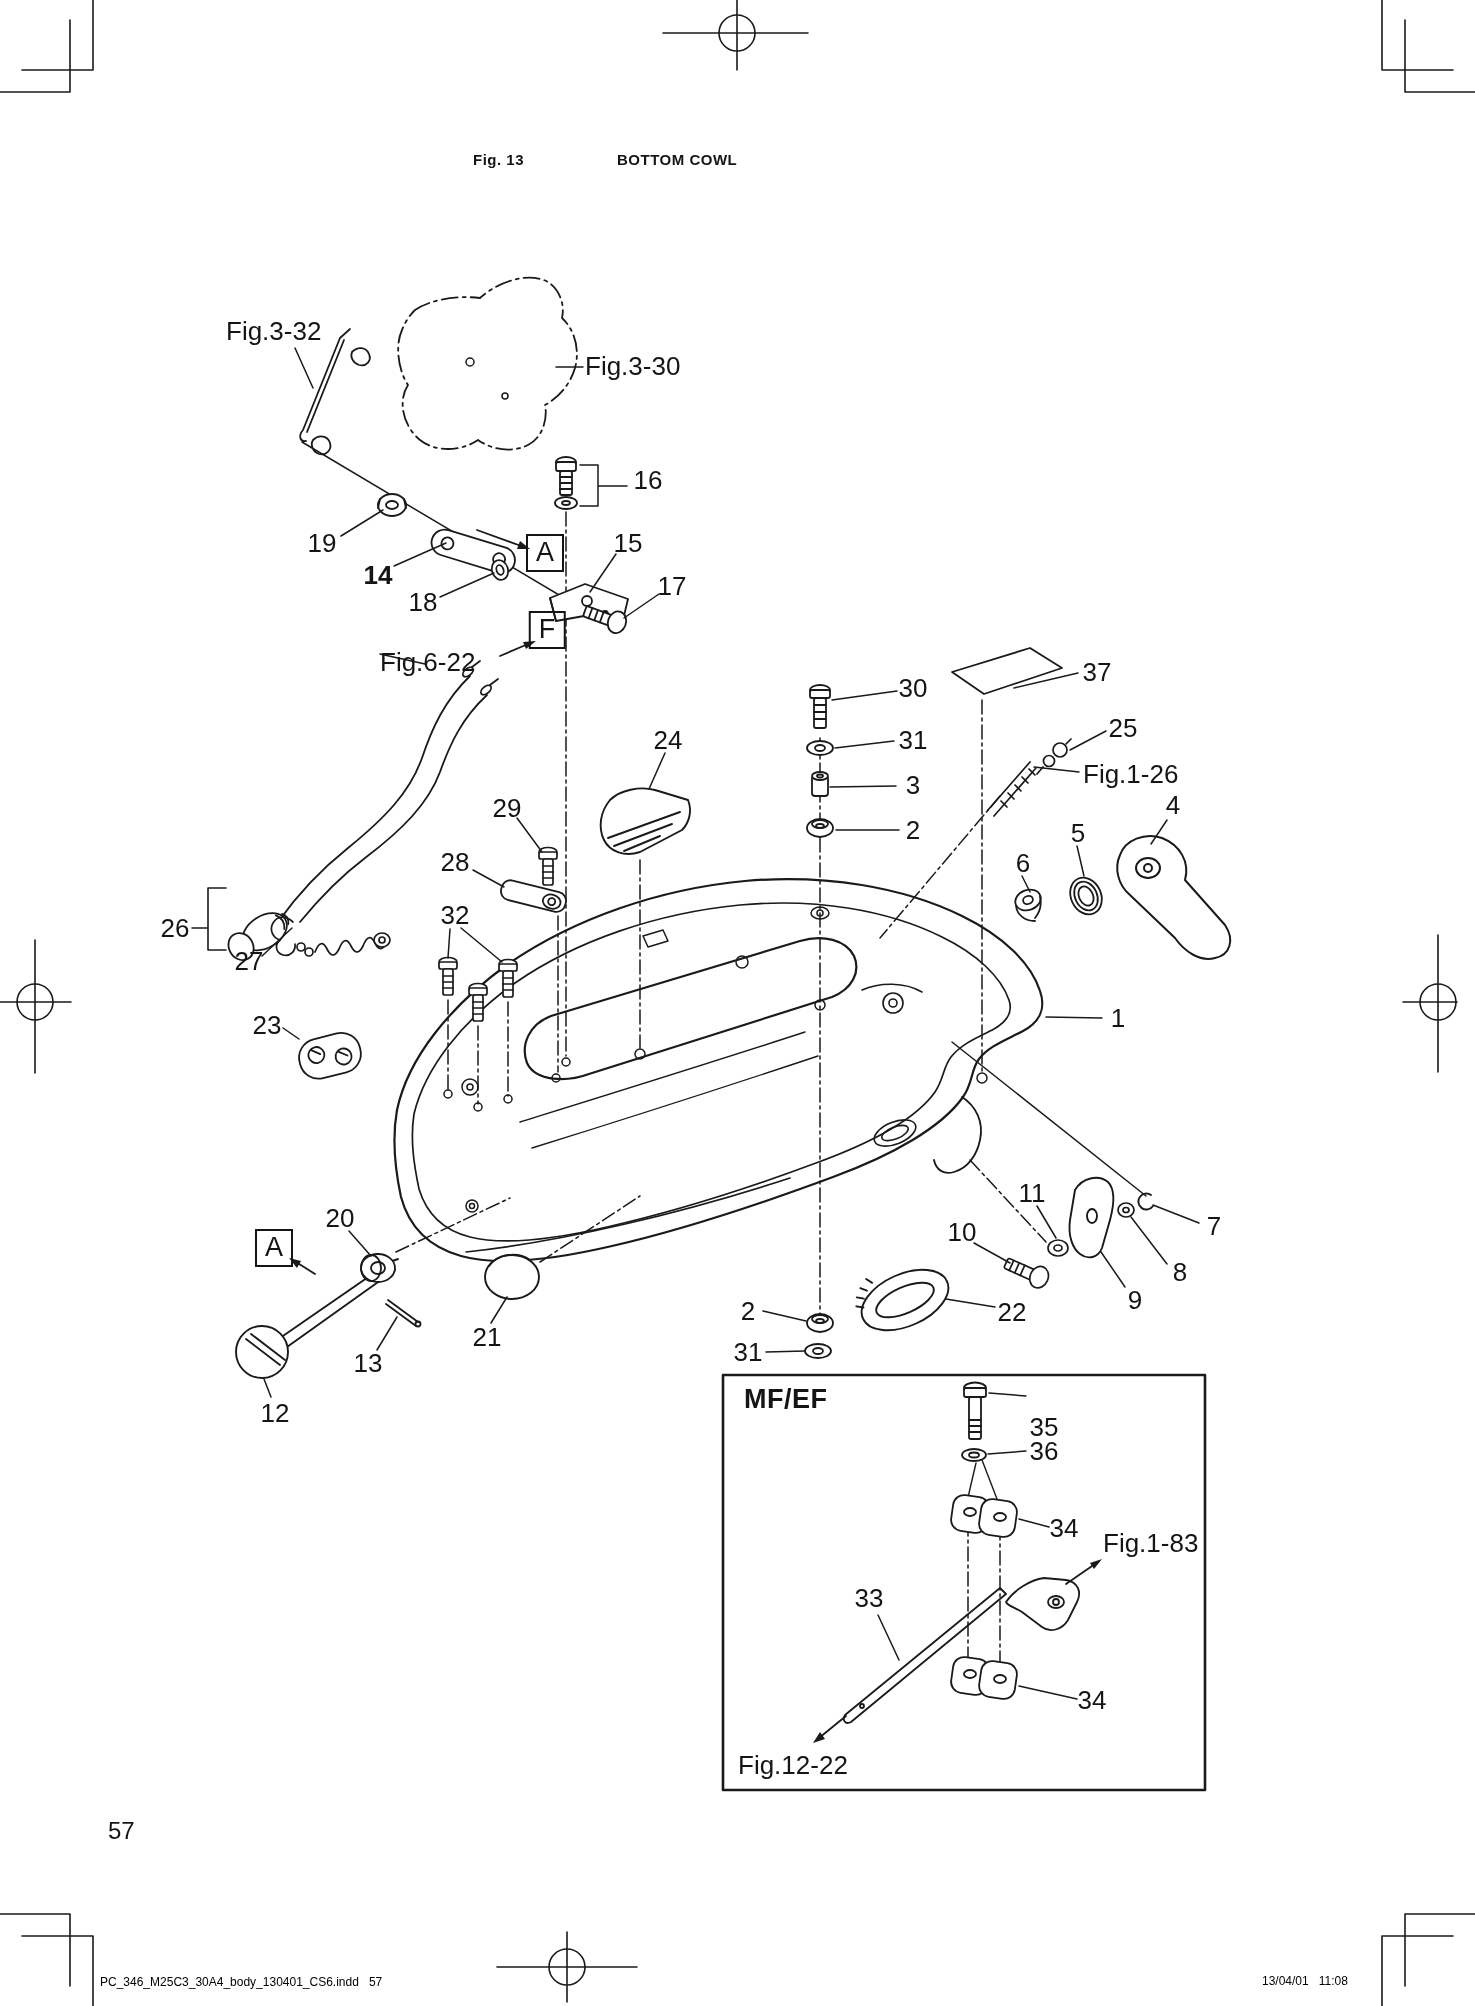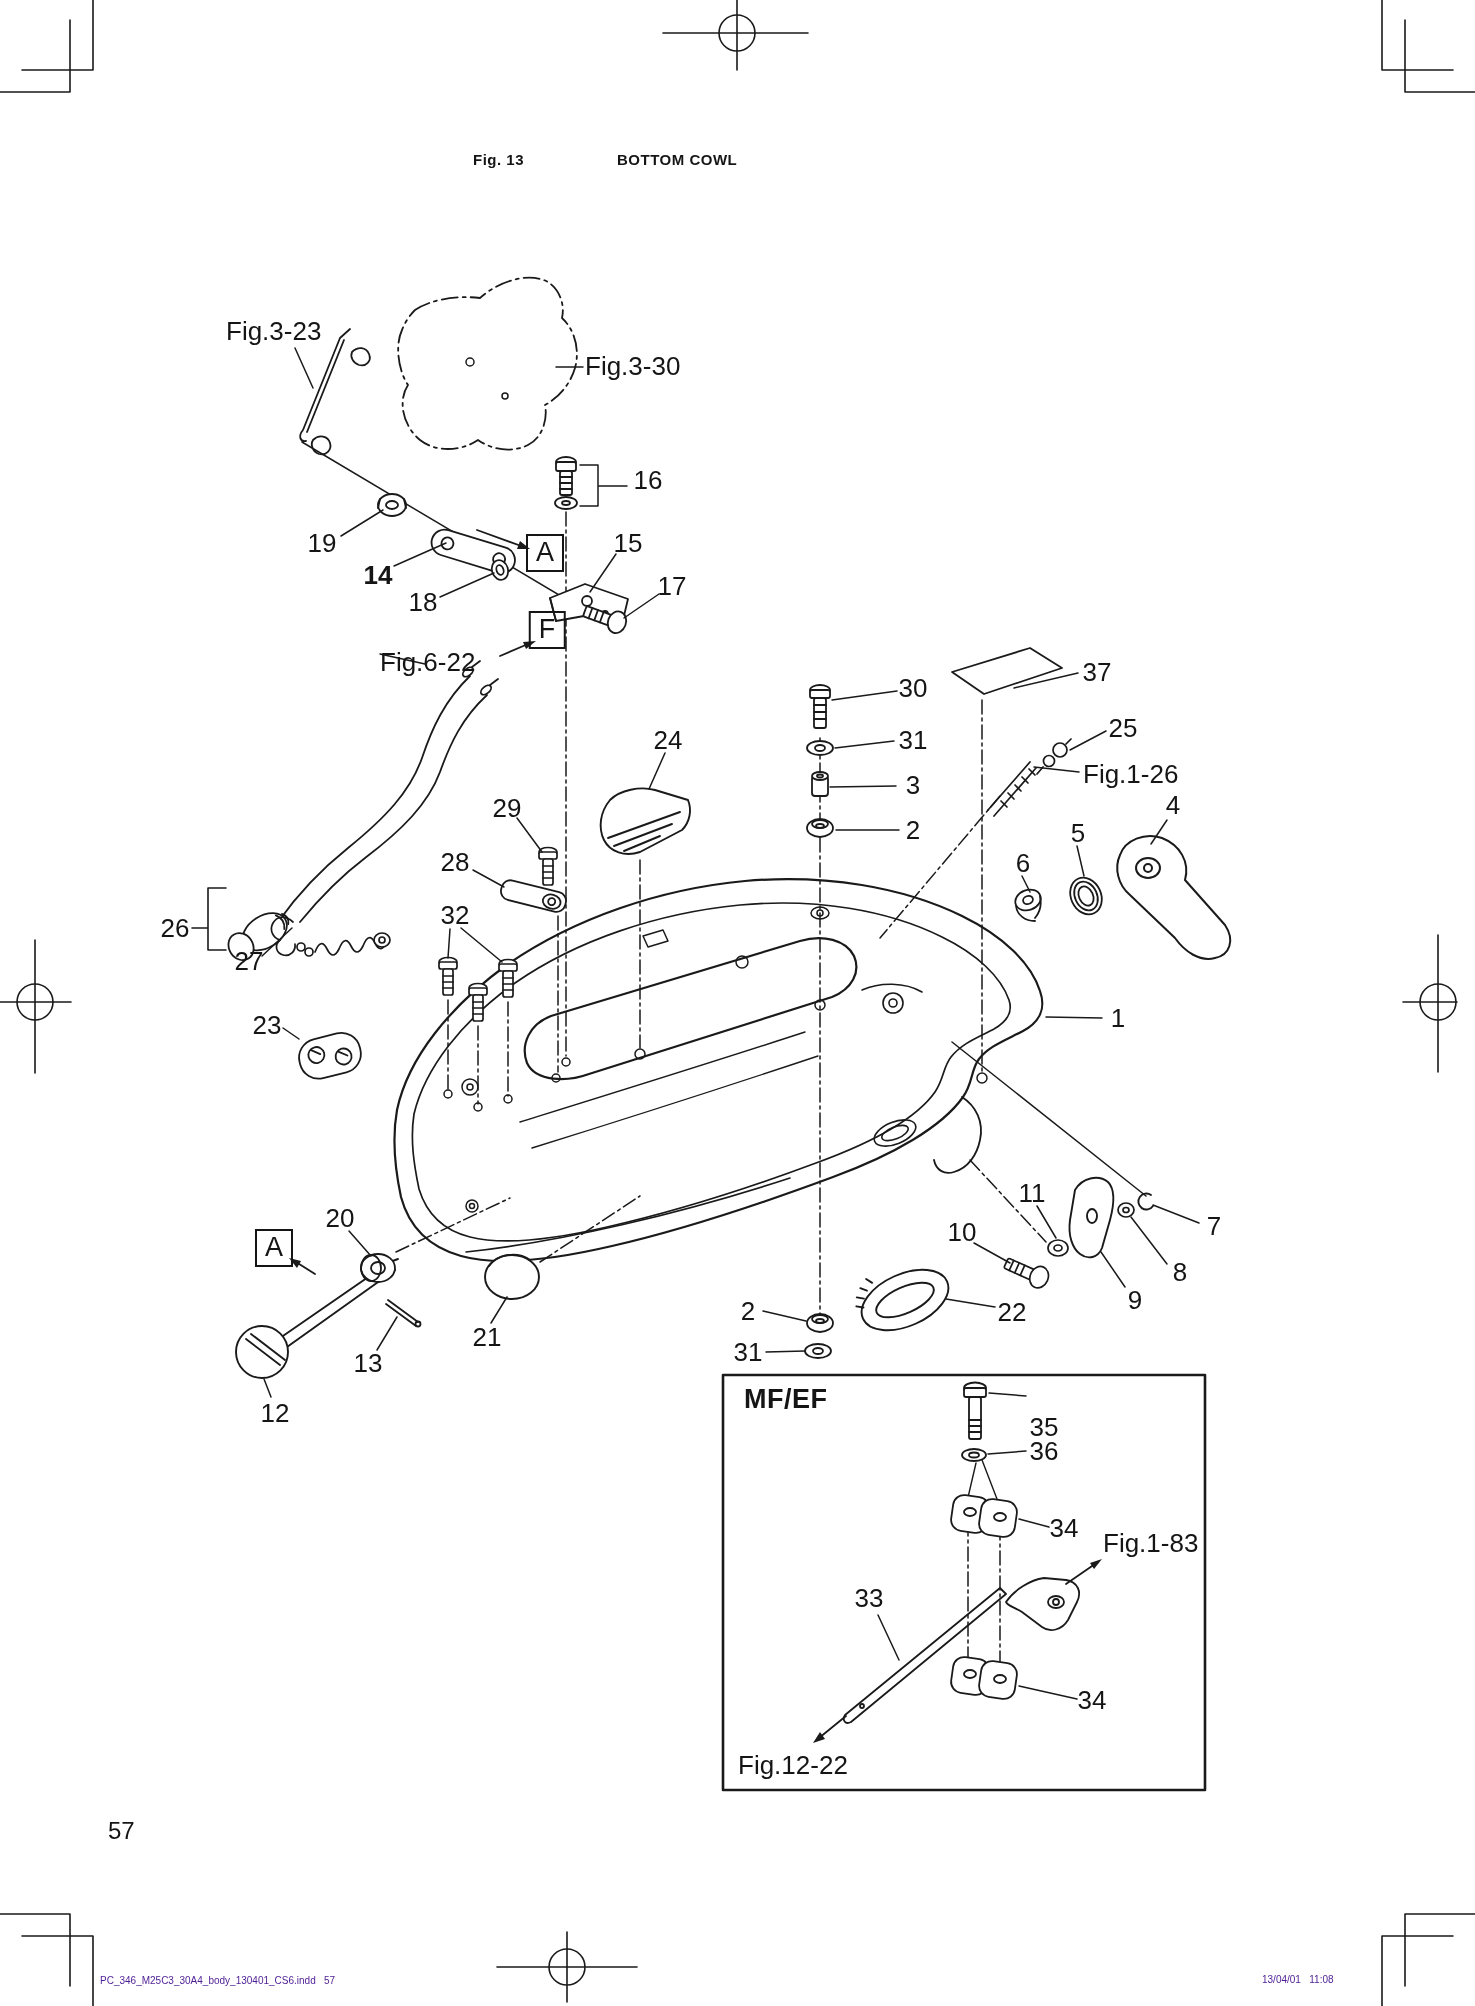--- a/index.html
+++ b/index.html
@@ -2,21 +2,21 @@
 <html><head>
 <meta charset="utf-8">
 <style>
   html,body{margin:0;padding:0;background:#ffffff;}
   #page{position:relative;width:1475px;height:2006px;background:#fff;overflow:hidden;
         font-family:"Liberation Sans",sans-serif;color:#151515;}
   #art{position:absolute;left:0;top:0;}
   .abs{position:absolute;line-height:1;white-space:pre;}
   .title{font-size:15px;font-weight:700;letter-spacing:.5px;}
   .pageno{font-size:24px;}
-  .footer{font-size:10px;color:#4c1d95;}
+  .footer{font-size:12px;color:#000000;}
   .callout{position:absolute;color:#151515;font-size:26px;line-height:1;white-space:pre;}
   .callout.center{transform:translate(-50%,-50%);}
   .callout.left{transform:translateY(-50%);}
   .callout.boxed{border:2.5px solid #151515;padding:3px 8px 4px;font-size:27px;}
   .callout.bold{font-weight:700;font-size:27px;letter-spacing:.5px;}
 </style>
 </head>
 <body>
 
 <div id="page">
@@ -423,21 +423,21 @@
         <polygon points="1102,1559 1094,1569 1090,1563" fill="#1a1a1a" stroke="none"></polygon>
     <path d="M846,1716 L819,1738"></path>
         <polygon points="813,1743 820,1732 825,1739" fill="#1a1a1a" stroke="none"></polygon>
   </g>
 </svg>
 
 <div class="abs title" style="left:473px;top:152px;">Fig. 13</div>
 <div class="abs title" style="left:617px;top:152px;">BOTTOM COWL</div>
 
 <div>
-      <div class="callout fig left" style="left: 226px; top: 331px;">Fig.3-23</div>
+      <div class="callout fig left" style="left: 226px; top: 331px;">Fig.3-32</div>
       <div class="callout fig left" style="left: 585px; top: 366px;">Fig.3-30</div>
       <div class="callout fig left" style="left: 380px; top: 662px;">Fig.6-22</div>
       <div class="callout fig left" style="left: 1083px; top: 774px;">Fig.1-26</div>
       <div class="callout fig left" style="left: 1103px; top: 1543px;">Fig.1-83</div>
       <div class="callout fig left" style="left: 738px; top: 1765px;">Fig.12-22</div>
       <div class="callout num center" style="left: 648px; top: 480px;">16</div>
       <div class="callout num center" style="left: 322px; top: 543px;">19</div>
       <div class="callout num center" style="left: 378px; top: 575px; font-weight: bold;">14</div>
       <div class="callout num center" style="left: 628px; top: 543px;">15</div>
       <div class="callout num center" style="left: 423px; top: 602px;">18</div>

